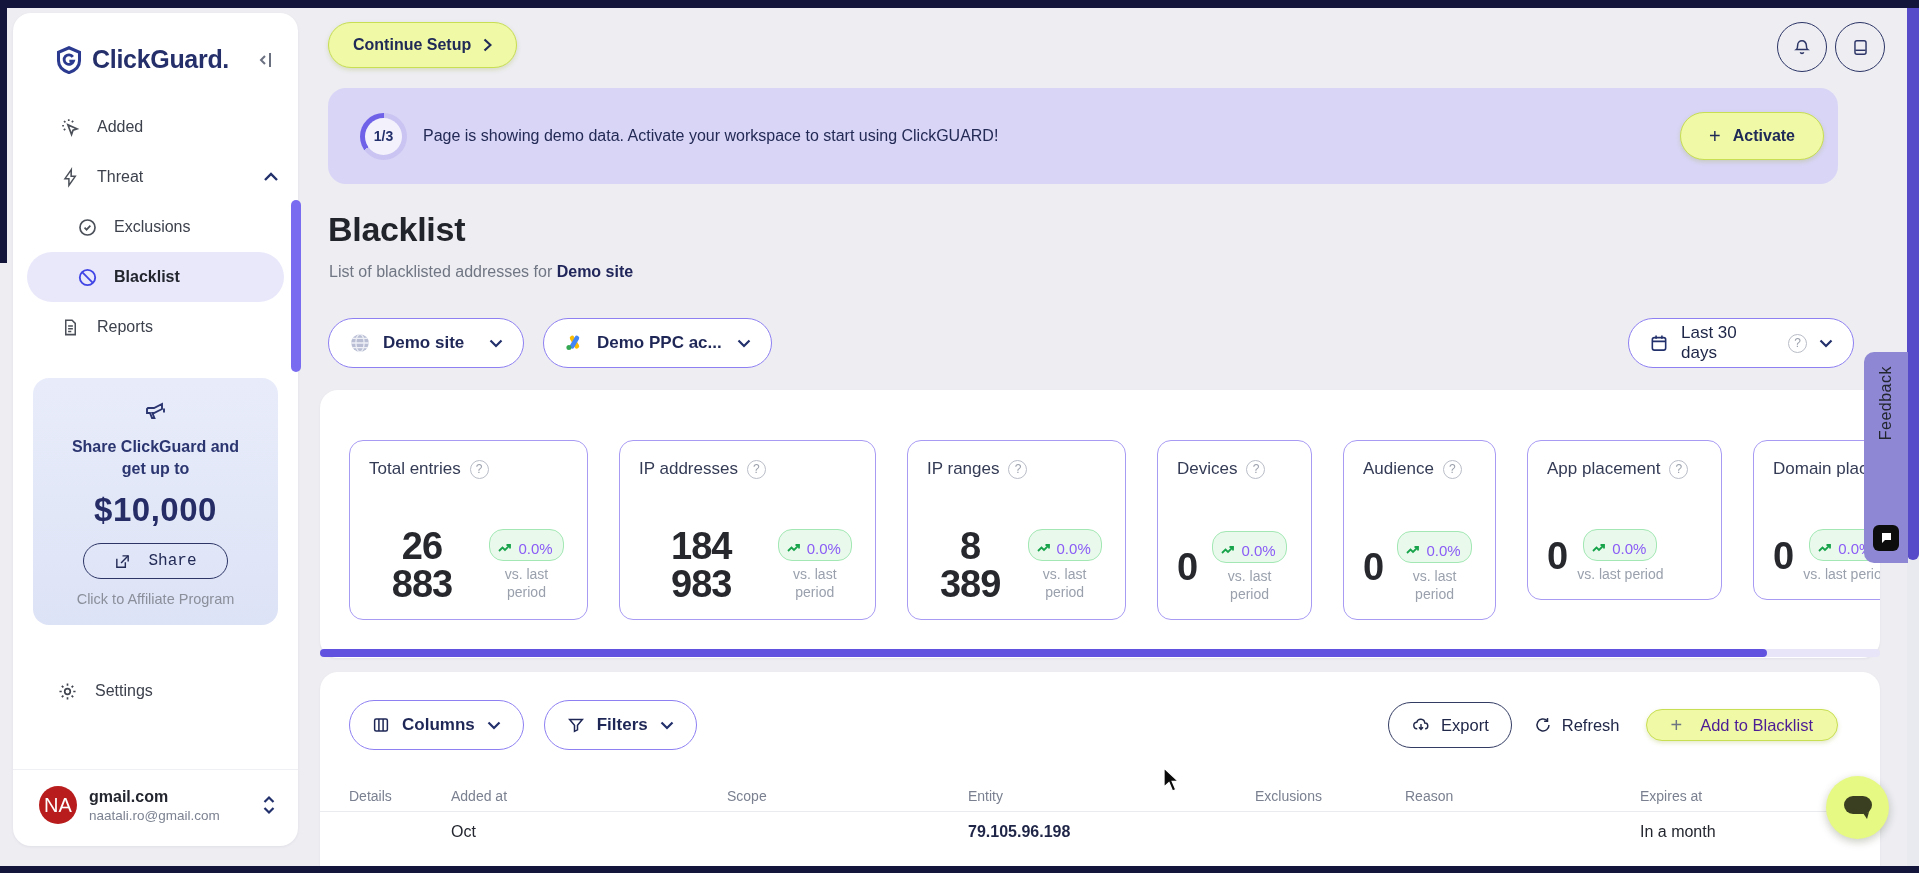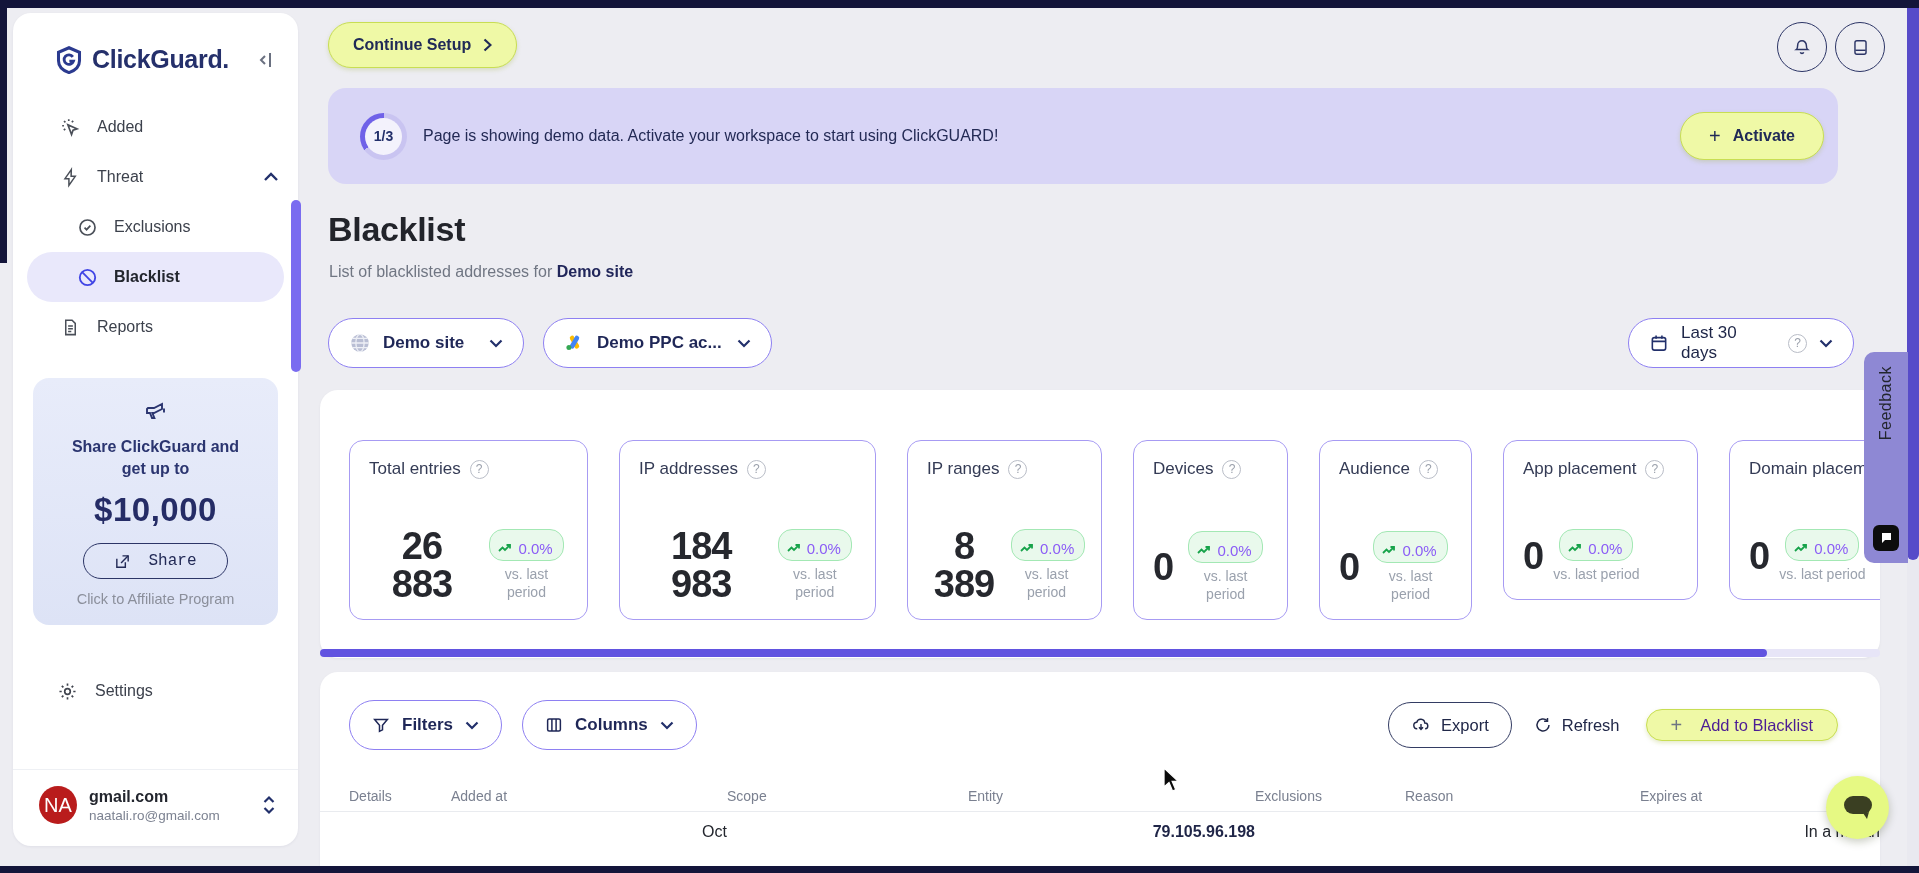--- a/index.html
+++ b/index.html
@@ -125,21 +125,21 @@
   .stat-card { flex:none; border:1.5px solid #a79bf3; border-radius:14px; margin-right:31px;
     padding:18px 19px 16px 19px; display:flex; flex-direction:column; background:#fff;text-align:center; }
   .stat-card .label-row { display:flex; align-items:center; gap:9px; font-size:17px; color:#343b55; white-space:nowrap; overflow:hidden; }
   .value-row { margin-top:auto; display:flex; align-items:center; }
   .stat-value { font-size:38px; font-weight:bold; color:#26282e; letter-spacing:-1px; line-height:1; }
   .delta-block { margin-left:10px; min-width:0; }
   .delta-pill { display:inline-flex; align-items:center; gap:6px; background:#e9f9ec; border:1px solid #a3e8b4;
     border-radius:14px; padding:10px 10px 3px 8px; font-size:15px; color:#8b5cf6; white-space:nowrap; }
   .compare { margin-top:4px; font-size:14px; color:#9aa1ad; line-height:1.3; }
   .stat-card.nowrap .compare { white-space:nowrap; }
-  .w1{width:239px;height:180px;} .w2{width:257px;height:180px;} .w3{width:195px;height:180px;gap:26px;}
+  .w1{width:239px;height:180px;} .w2{width:257px;height:180px;} .w3{width:219px;height:180px;gap:26px;}
   .w4{width:155px;height:180px;} .w5{width:153px;height:180px;}
   .w6{width:195px;height:160px;} .w7{width:200px;height:160px;}
 
   .hscroll-track { position:absolute; left:320px; top:649px; width:1560px; height:8px; border-radius:4px; background:#e7e5f7; z-index:5; }
   .hscroll-thumb { position:absolute; left:320px; top:649px; width:1447px; height:8px; border-radius:4px; background:#6153e0; z-index:6; }
 
   
   .table-panel {
     position:absolute; left:320px; top:672px; width:1560px; height:201px; background:#fff;
     border-radius:18px 18px 0 0; box-shadow:0 1px 3px rgba(20,20,60,.05); overflow:hidden; z-index:3;
@@ -151,21 +151,21 @@
   .export-btn { margin-left:auto; height:46px; border:1.5px solid #333c63; border-radius:24px; background:#fff;
     display:inline-flex; align-items:center; gap:10px; padding:0 22px; font-size:16.5px; color:#212849; cursor:pointer; font-family:inherit; }
   .refresh-btn { margin-left:22px; display:inline-flex; align-items:center; gap:10px; background:none; border:none;
     font-size:16.5px; color:#212849; cursor:pointer; font-family:inherit; }
   .add-btn { margin-left:26px; height:32px; padding:0 24px; color:#4c1d95; font-weight:normal; font-size:16.5px; gap:18px; }
   .add-btn .plus-glyph { color:#6e7582; }
 
   .thead { display:flex; margin-top:30px; padding:0 0 0 29px; font-size:14px; color:#7a8090; height:32px; align-items:center;
     border-bottom:1px solid #e9ebef; }
   .c0{width:102px;} .c1{width:276px;} .c2{width:241px;} .c3{width:287px;} .c4{width:150px;} .c5{width:235px;} .c6{flex:1;}
-  .trow { display:flex; padding:11px 0 0 29px; font-size:16px;text-align:right; }
+  .trow { display:flex; padding:11px 0 0 29px; font-size:16px; }
   .trow .cell-strong { font-weight:bold; color:#1f2547; }
   .trow .cell { color:#23262e; }
 
   
   .feedback-tab {
     position:absolute; left:1864px; top:352px; width:44px; height:211px; background:#8e88d4;
     border-radius:10px 0 0 10px; z-index:45; display:flex; flex-direction:column; align-items:center; cursor:pointer;
   }
   .feedback-text { margin-top:14px; writing-mode:vertical-rl; transform:rotate(180deg); font-size:16px; color:#23262e; letter-spacing:.5px; }
   .feedback-icon { margin-top:auto; margin-bottom:12px; width:26px; height:26px; background:#0d0d0d; border-radius:6px;
@@ -538,38 +538,38 @@
 </section>
 
 <div class="hscroll-track"></div>
 <div class="hscroll-thumb"></div>
 
 <section class="table-panel">
   <div class="toolbar">
     <button class="tool-pill">
       <span class="icon">
         <svg width="18" height="18" viewBox="0 0 24 24" fill="none" stroke="#1f2757" stroke-width="2">
-            <path d="M3.5 4.5h17L14 12.2v6.3l-4 2v-8.3L3.5 4.5z"></path>
-          </svg>
-      </span>
-      <span>Filters</span>
+            <rect x="3.5" y="4" width="17" height="16" rx="2"></rect>
+            <path d="M9.2 4v16M14.8 4v16"></path>
+          </svg>
+      </span>
+      <span>Columns</span>
       <span class="icon">
         <svg width="14" height="9" viewBox="0 0 14 9" fill="none" stroke="#22306b" stroke-width="2.2">
             <path d="M1.5 1.5 7 7l5.5-5.5"></path>
           </svg>
       </span>
     </button>
     <button class="tool-pill">
       <span class="icon">
         <svg width="18" height="18" viewBox="0 0 24 24" fill="none" stroke="#1f2757" stroke-width="2">
-            <rect x="3.5" y="4" width="17" height="16" rx="2"></rect>
-            <path d="M9.2 4v16M14.8 4v16"></path>
-          </svg>
-      </span>
-      <span>Columns</span>
+            <path d="M3.5 4.5h17L14 12.2v6.3l-4 2v-8.3L3.5 4.5z"></path>
+          </svg>
+      </span>
+      <span>Filters</span>
       <span class="icon">
         <svg width="14" height="9" viewBox="0 0 14 9" fill="none" stroke="#22306b" stroke-width="2.2">
             <path d="M1.5 1.5 7 7l5.5-5.5"></path>
           </svg>
       </span>
     </button>
 
     <button class="export-btn">
       <span class="icon">
         <svg width="20" height="18" viewBox="0 0 24 24" fill="none" stroke="#212849" stroke-width="1.9">

